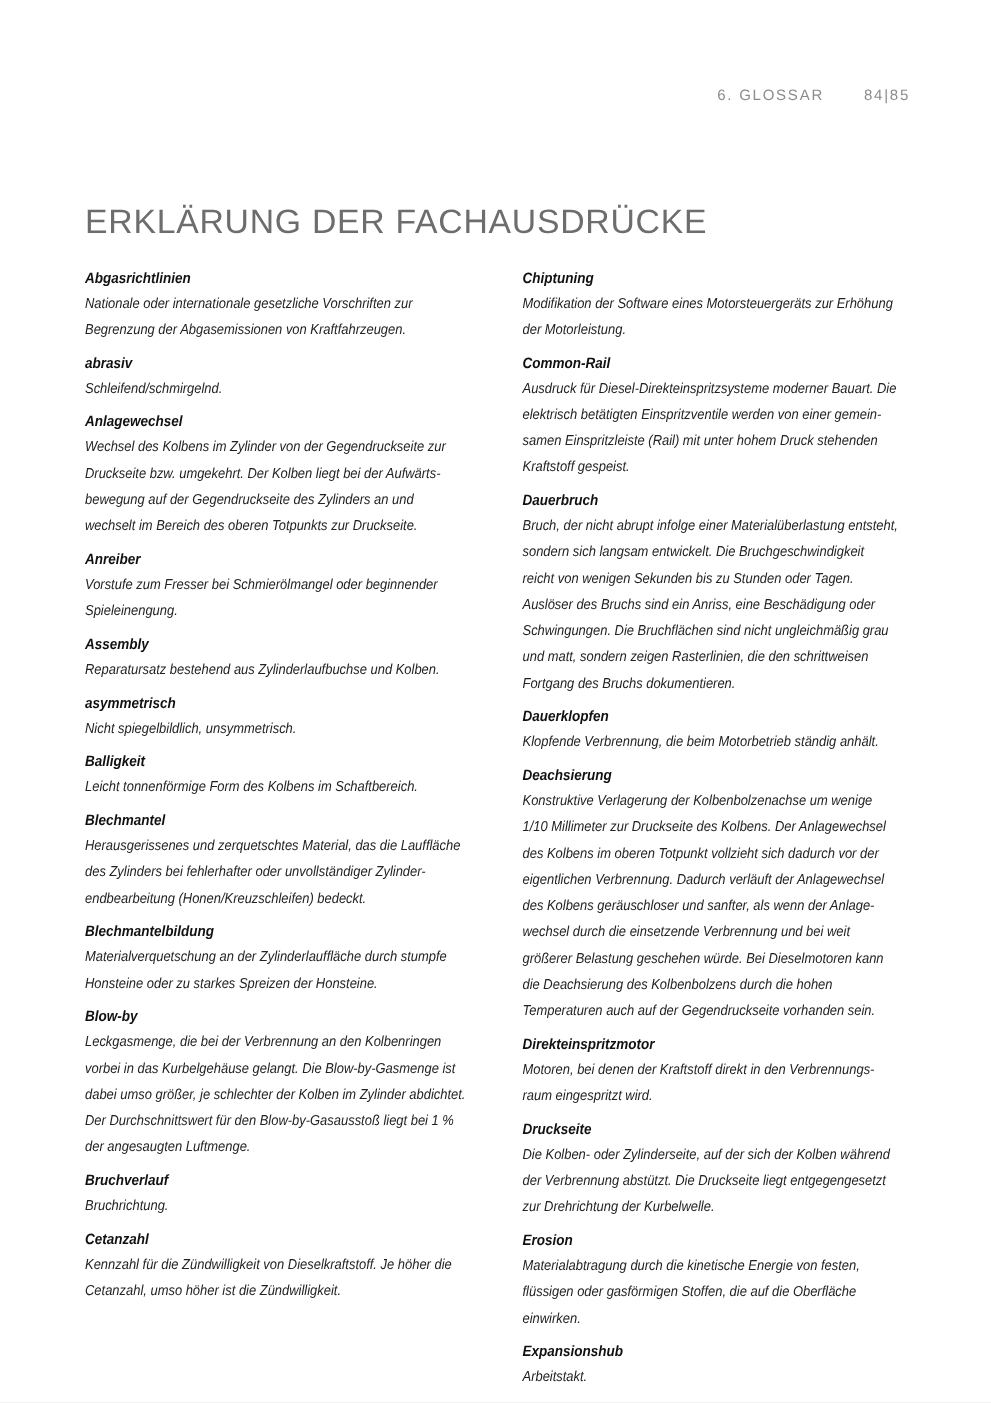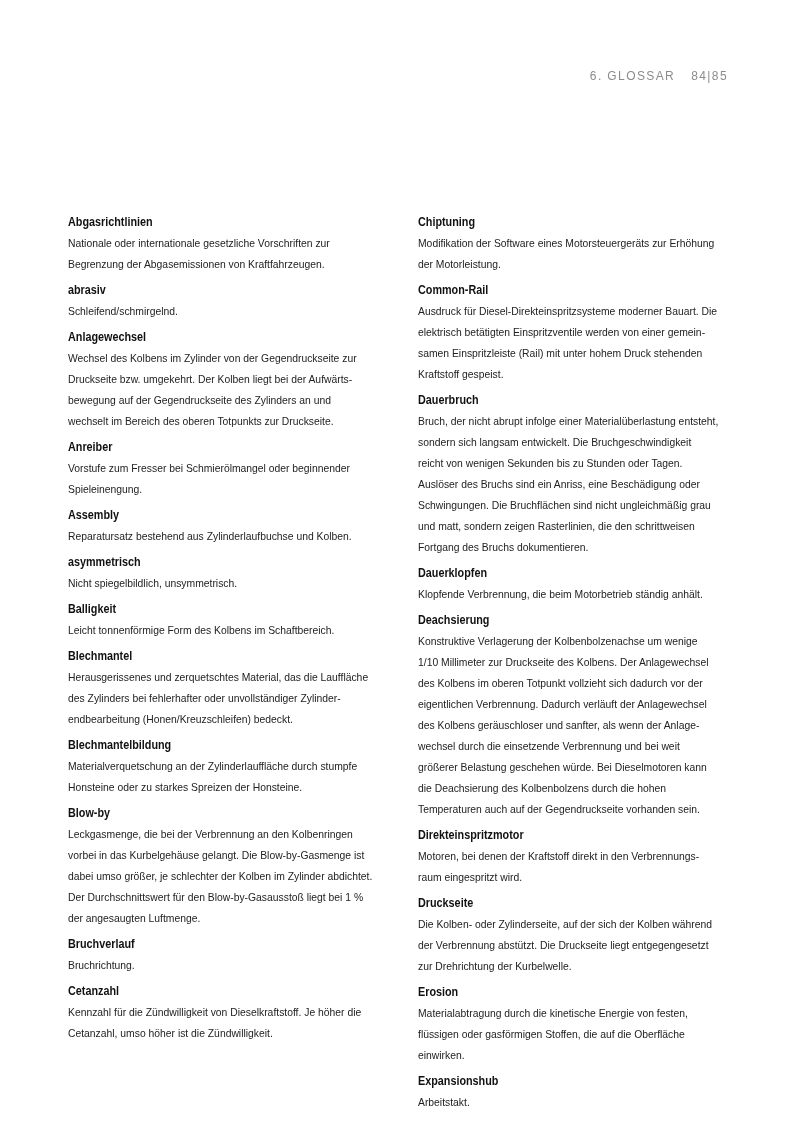--- a/index.html
+++ b/index.html
@@ -14,40 +14,40 @@
   }
   .running-head {
     position: absolute;
     top: 69px;
     right: 65px;
     font-size: 12px;
     color: #8c8c8c;
     letter-spacing: 1.4px;
     white-space: nowrap;
   }
-  .running-head .pages { margin-left: 16px; }
+  .running-head .pages { margin-left: 32px; }
   .page-title {
     position: absolute;
     top: 144px;
     left: 68px;
     font-size: 27px;
     font-weight: 400;
     color: #6d6d6d;
     letter-spacing: 0.6px;
     white-space: nowrap;
   }
   .columns {
     position: absolute;
     top: 212px;
     left: 68px;
     width: 676px;
     display: flex;
     gap: 24px;
   }
-  .col { width: 326px; }
+  .col { width: 326px; font-style: italic; }
   
   .col-inner {
     transform: scaleX(0.9);
     transform-origin: 0 0;
     width: 111.11%;
   }
   .entry { margin: 0 0 5px 0; }
   .term {
     font-size: 12px;
     font-weight: bold;
@@ -63,20 +63,21 @@
 </style>
 </head>
 <body>
 
 <div class="page">
 
   <div class="running-head">
     <span class="section">6. GLOSSAR</span><span class="pages">84|85</span>
   </div>
 
+  <h1 class="page-title">ERKLÄRUNG DER FACHAUSDRÜCKE</h1>
 
   <div class="columns">
     <div class="col">
       <div class="col-inner">
           <div class="entry">
             <div class="term">Abgasrichtlinien</div>
             <div class="definition">Nationale oder internationale gesetzliche Vorschriften zur
 Begrenzung der Abgasemissionen von Kraftfahrzeugen.</div>
           </div>
           <div class="entry">

